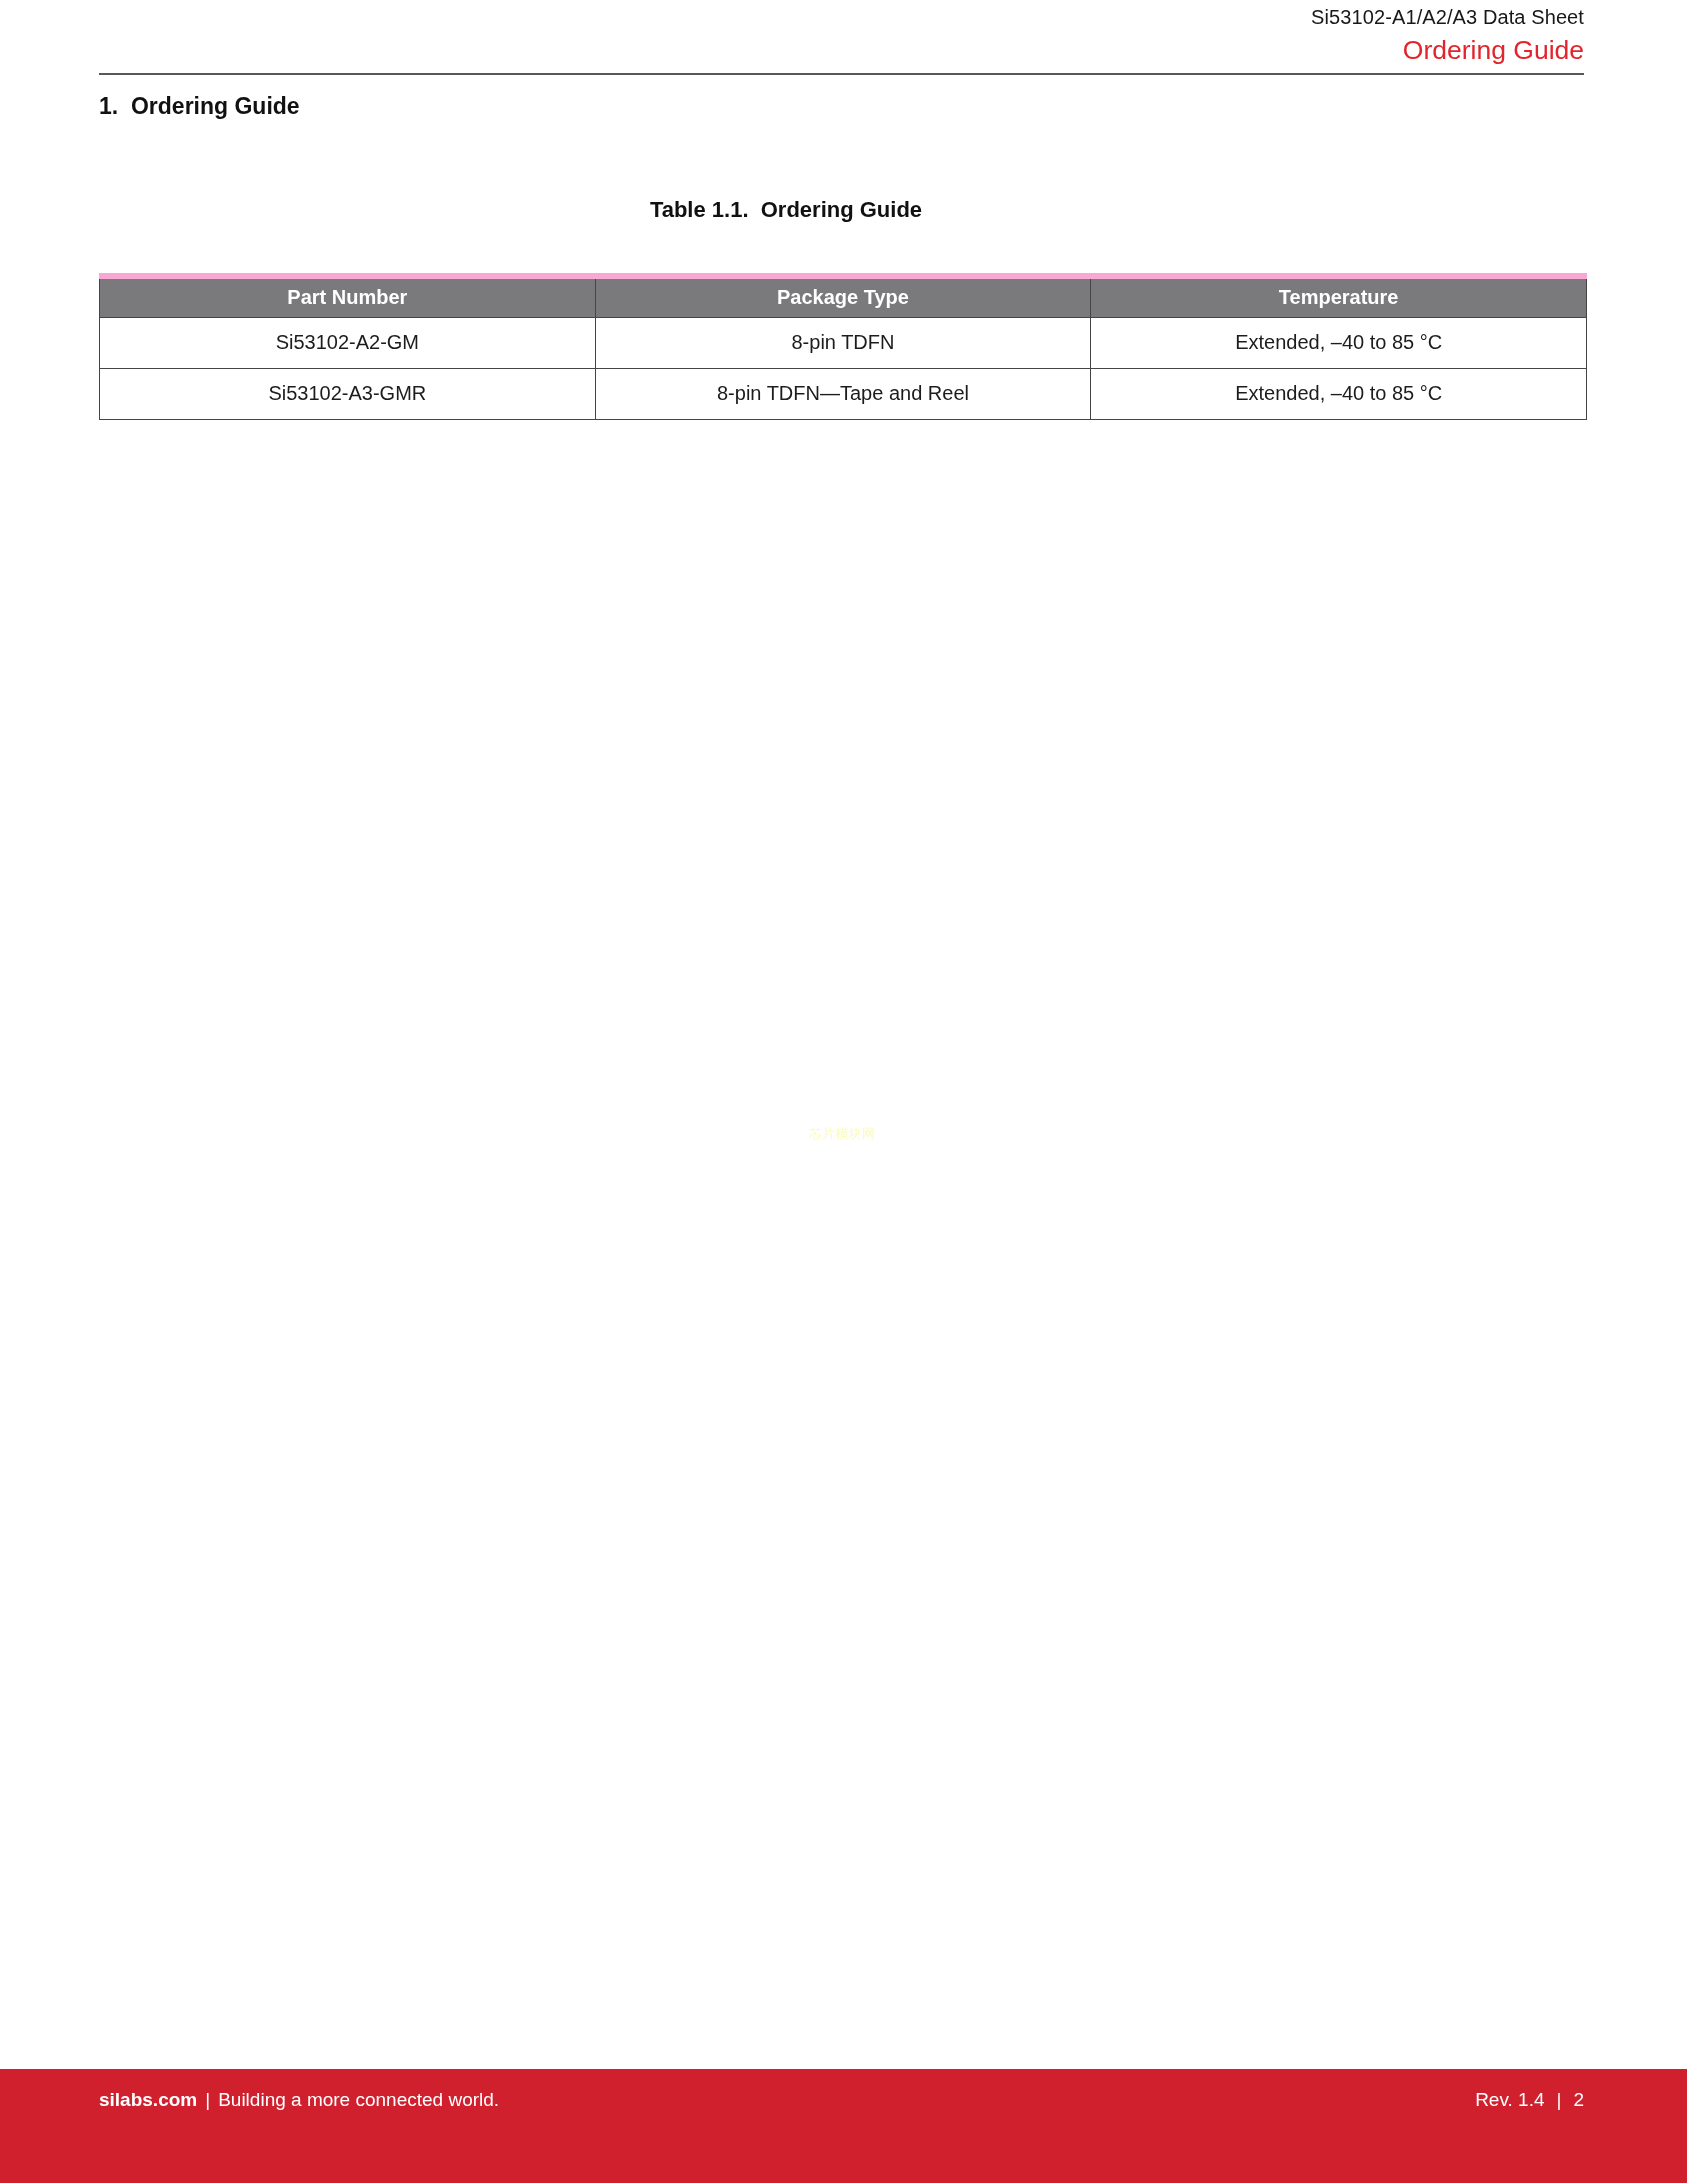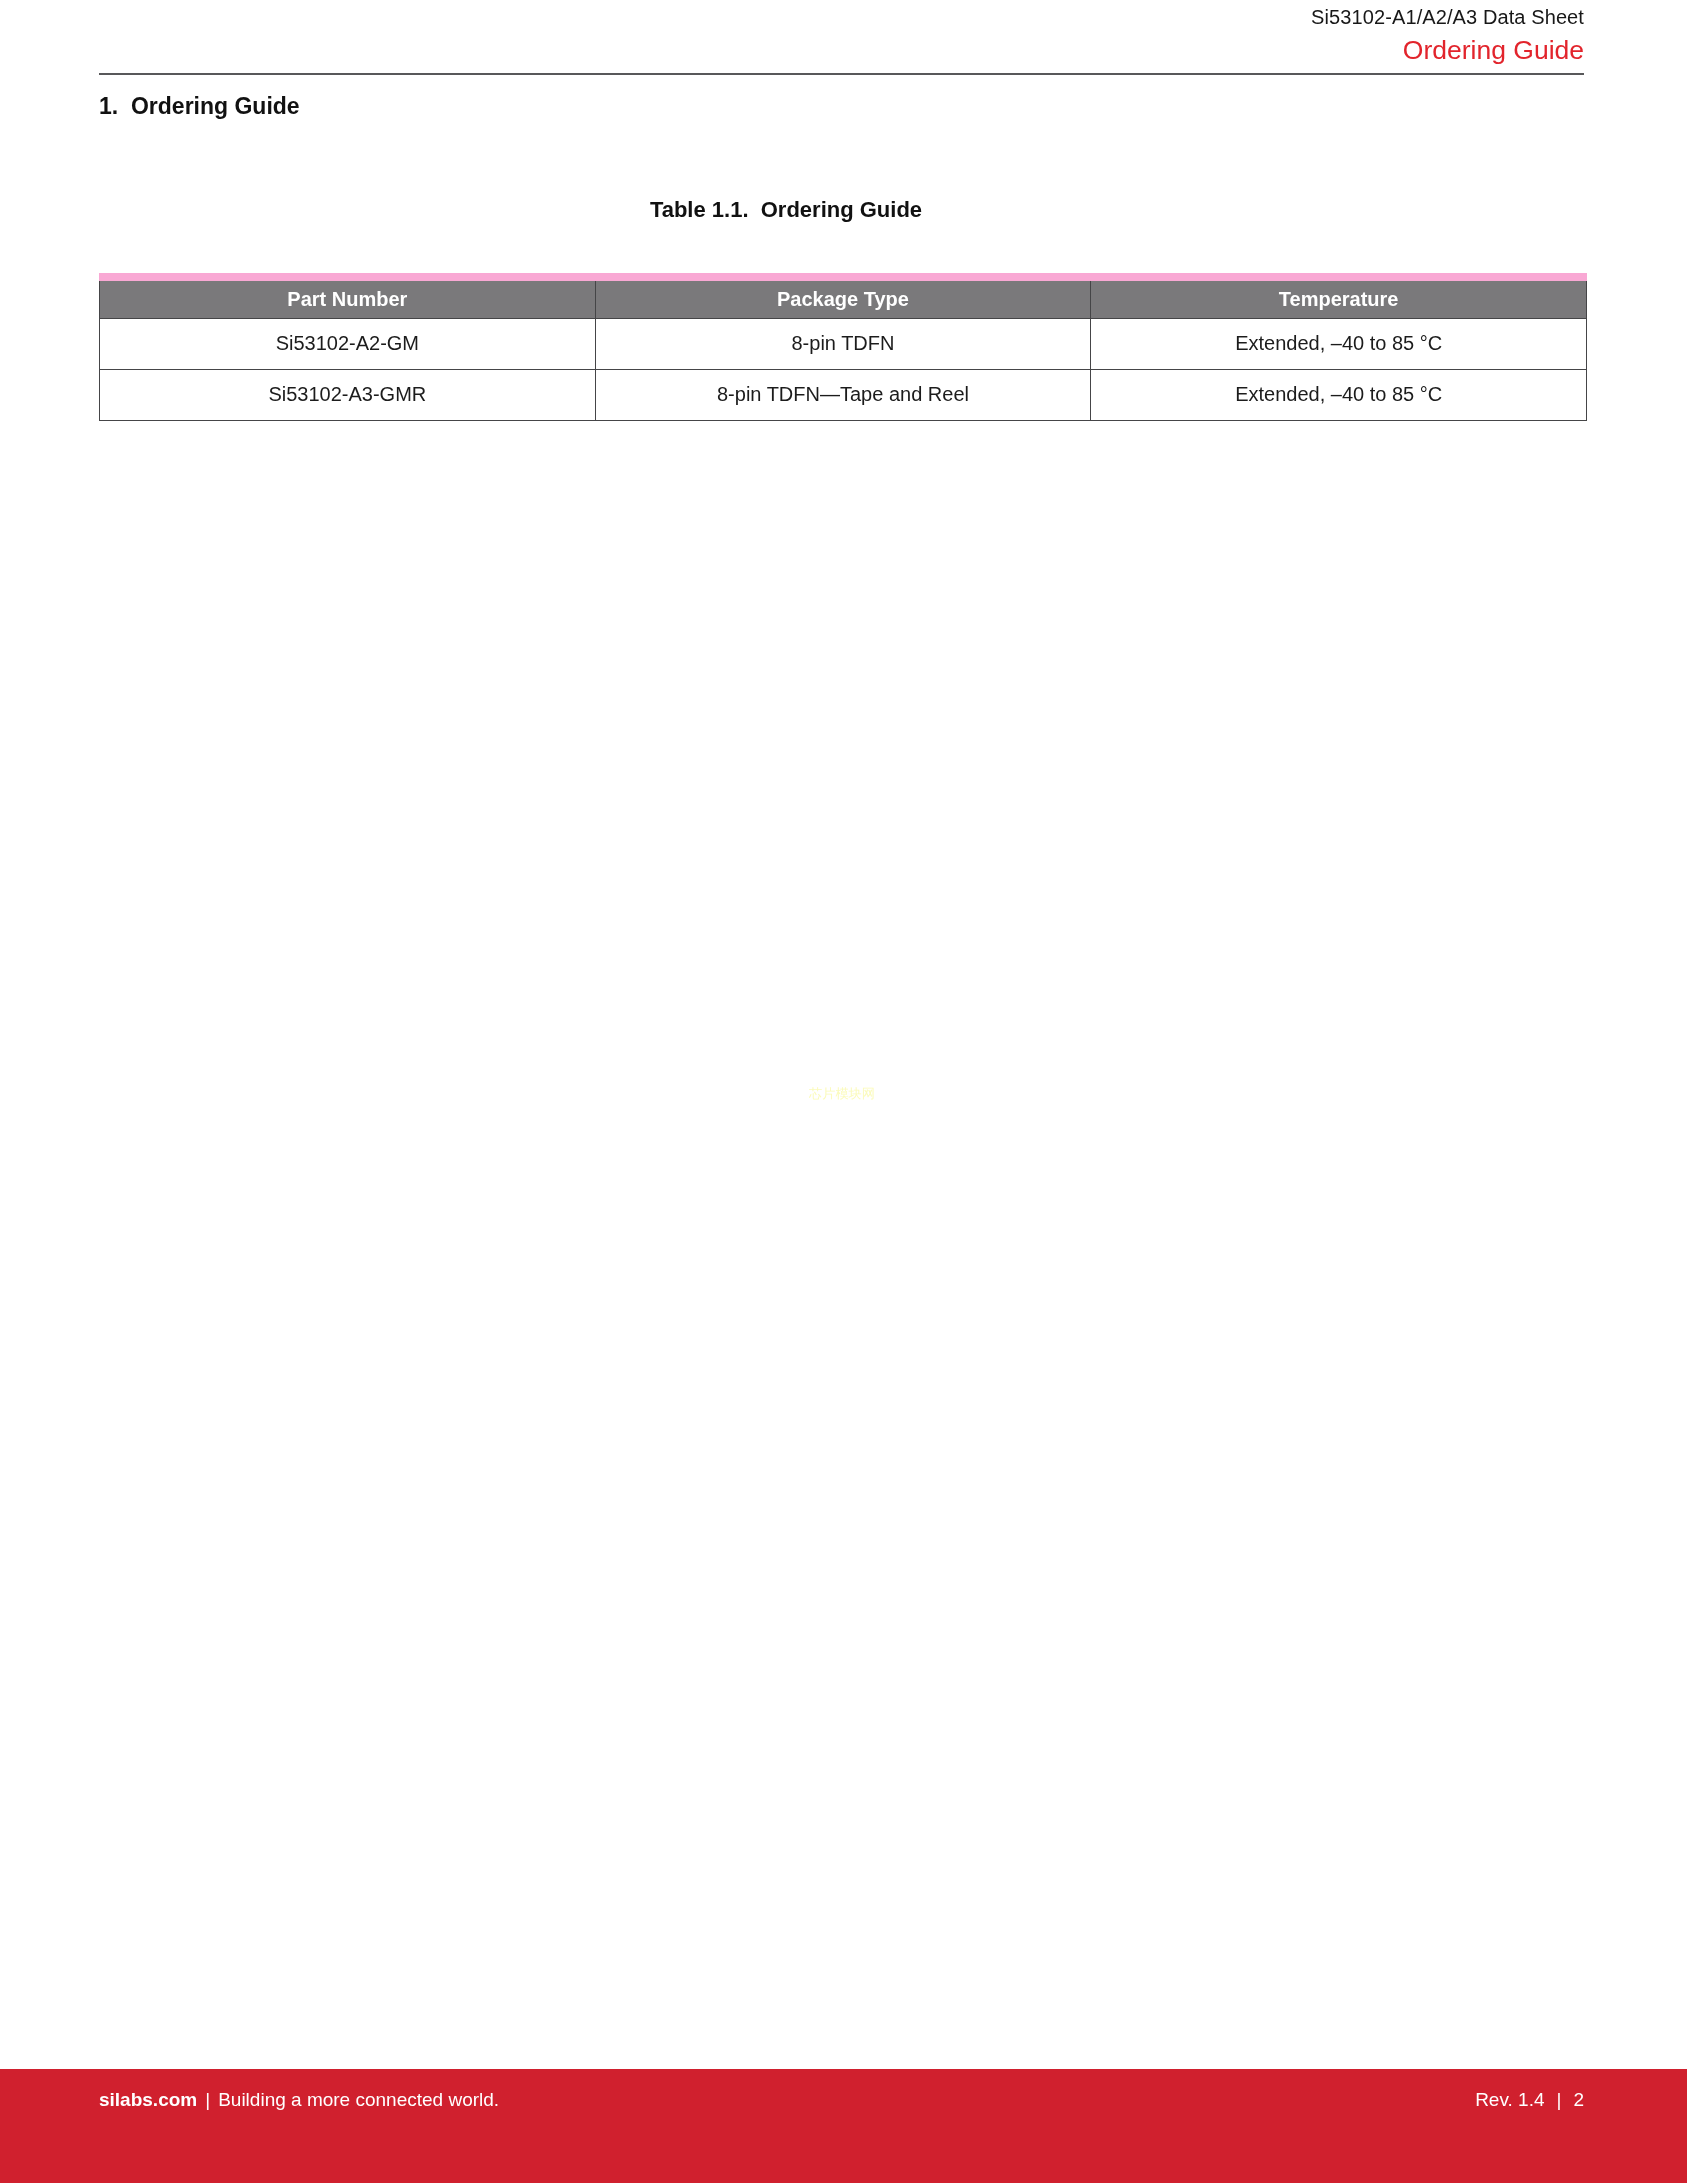--- a/index.html
+++ b/index.html
@@ -81,31 +81,31 @@
     border:1.3px solid var(--border-dark);
     text-align:center;
     vertical-align:middle;
     font-size:20px;
   }
   .order-table thead th{
     background:var(--table-header-gray);
     color:#ffffff;
     font-weight:bold;
     height:41px;
-    border-top:8px solid #f9a8d4;
+    border-top:6px solid #f9a8d4;
   }
   .order-table tbody td{
     height:51px;
     background:#ffffff;
     color:var(--text-black);
   }
   
   .watermark{
     position:absolute;
-    top:1085px;
+    top:1125px;
     left:809px;
     font-size:13.2px;
     color:var(--watermark-yellow);
     white-space:nowrap;
   }
   
   .page-footer{
     position:absolute;
     left:0;
     top:2069px;

